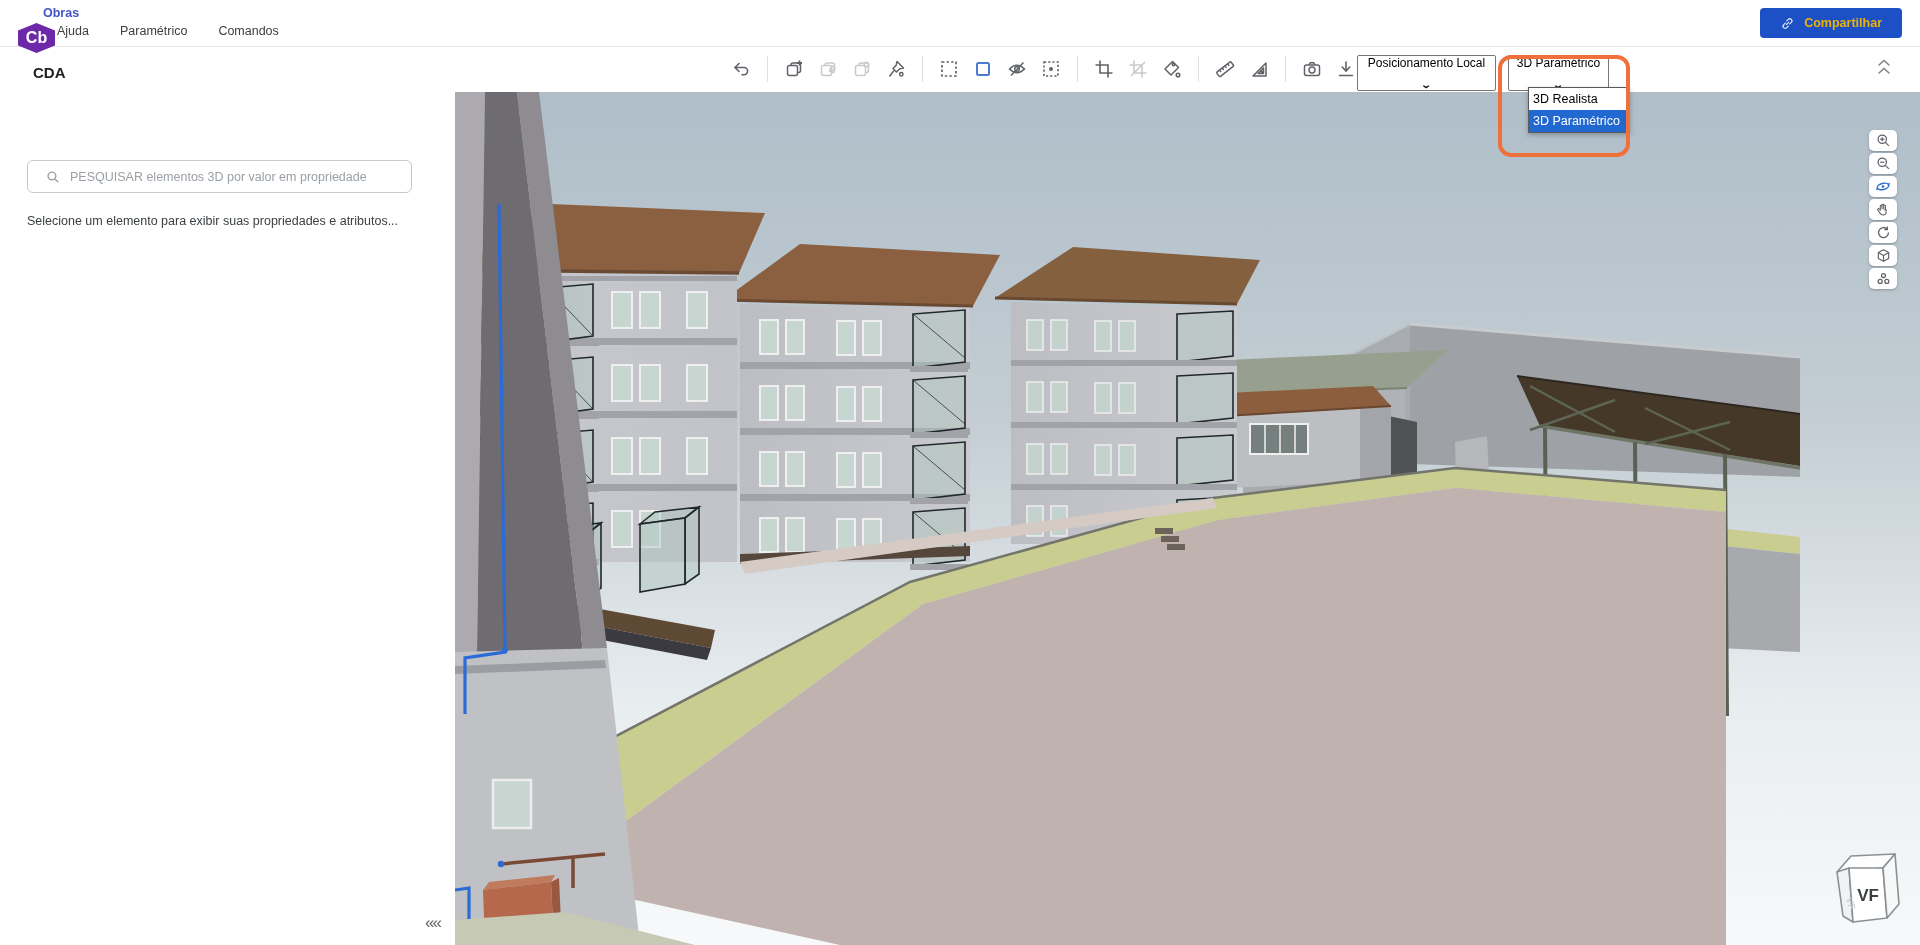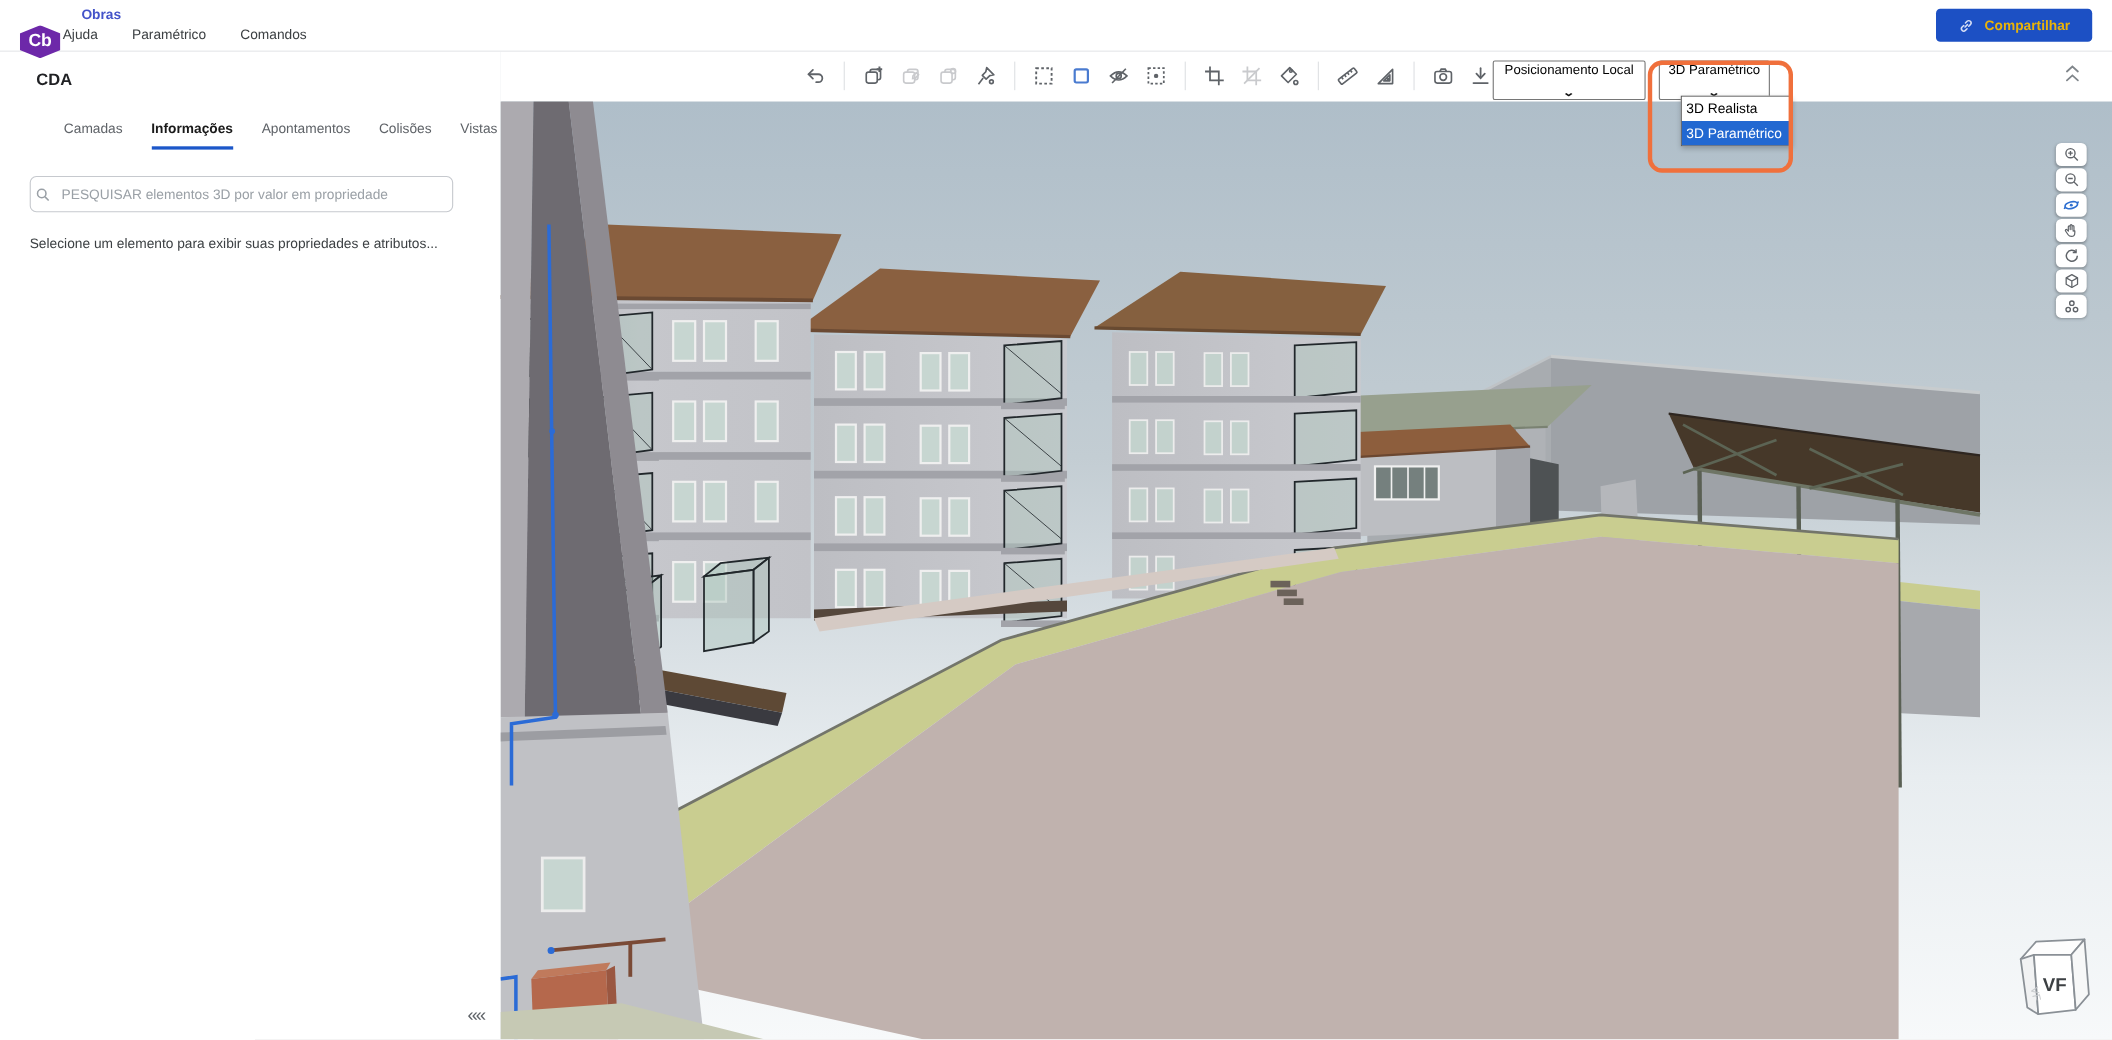--- a/index.html
+++ b/index.html
@@ -5,34 +5,34 @@
   html,body{margin:0;padding:0;background:#e9e9e9;}
   .app{position:relative;width:1920px;height:945px;background:#fff;overflow:hidden;
        font-family:"Liberation Sans",sans-serif;color:#202124;}
   
   .topbar{position:absolute;left:0;top:0;width:1920px;height:46px;background:#fff;
           border-bottom:1px solid #E4E6E9;z-index:30;}
   .logo-hex{position:absolute;left:18px;top:8px;width:37px;height:30px;background:#6D28A9;
             clip-path:polygon(50% 0,100% 25%,100% 75%,50% 100%,0 75%,0 25%);
             display:flex;align-items:center;justify-content:center;
             color:#fff;font-size:16px;font-weight:bold;margin-top:15px;}
-  .brand{position:absolute;left:74px;top:6px;font-size:12.5px;font-weight:bold;color:#4353C9;}
+  .brand{position:absolute;left:43px;top:6px;font-size:12.5px;font-weight:bold;color:#4353C9;}
   .menubar{position:absolute;left:57px;top:24px;display:flex;gap:31px;font-size:12.5px;color:#3C4043;}
   .menubar span{cursor:default;}
   .share-btn{position:absolute;right:18px;top:8px;height:30px;padding:0 20px;background:#1C50C4;
              border:none;border-radius:4px;color:#eab308;font-size:12.5px;font-weight:bold;
              display:flex;align-items:center;gap:9px;font-family:inherit;}
   
   .sidebar{position:absolute;left:0;top:46px;width:439px;height:899px;background:#fff;z-index:20;}
   .sb-title{position:absolute;left:33px;top:18px;font-size:15px;font-weight:bold;color:#202124;}
   .tabs{position:absolute;left:58px;top:64px;display:flex;gap:26px;font-size:12.5px;color:#5F6368;}
   .tab{padding-bottom:9px;cursor:default;}
   .tab.active{color:#1a1a1a;font-weight:bold;border-bottom:3px solid #1C57C9;}
   .searchbox{position:absolute;left:27px;top:114px;width:385px;height:33px;border:1px solid #C6C9CE;
-             border-radius:6px;display:flex;align-items:center;box-sizing:border-box;padding:0 4px;gap:8px;}
+             border-radius:6px;display:flex;align-items:center;box-sizing:border-box;padding:0 18px;gap:8px;}
   .searchbox input{border:none;outline:none;flex:1;font-size:12.5px;font-family:inherit;color:#3C4043;}
   .searchbox input::placeholder{color:#9AA0A6;}
   .empty-msg{position:absolute;left:27px;top:168px;font-size:12.5px;color:#3C4043;}
   .collapse{position:absolute;left:425px;bottom:12px;font-size:17px;color:#5F6368;letter-spacing:-2px;}
   .vdivider{position:absolute;left:455px;top:46px;width:1px;height:46px;background:#E4E6E9;z-index:25;}
   
   .toolbar{position:absolute;left:455px;top:46px;width:1465px;height:46px;background:#fff;z-index:25;}
   .tools{position:absolute;left:276px;top:0;height:46px;display:flex;align-items:center;gap:14px;}
   .tools svg{display:block;}
   .tdiv{width:1px;height:26px;background:#DEE0E3;margin:0 2px;}
@@ -77,27 +77,20 @@
         <path d="M8.5,11.5 L11.5,8.5"></path>
         <path d="M9,6.5 l2,-2 a2.8,2.8 0 0 1 4,4 l-2,2"></path>
         <path d="M11,13.5 l-2,2 a2.8,2.8 0 0 1 -4,-4 l2,-2"></path>
       </svg>
       <span>Compartilhar</span>
     </button>
   </div>
 
   <div class="sidebar">
     <div class="sb-title">CDA</div>
-    <div class="tabs">
-      <div class="tab">Camadas</div>
-      <div class="tab active">Informações</div>
-      <div class="tab">Apontamentos</div>
-      <div class="tab">Colisões</div>
-      <div class="tab">Vistas</div>
-    </div>
     <div class="searchbox">
       <svg width="14" height="14" viewBox="0 0 20 20" fill="none" stroke="#9AA0A6" stroke-width="2">
         <circle cx="8.5" cy="8.5" r="5.5"></circle>
           <line x1="12.8" y1="12.8" x2="17.5" y2="17.5"></line>
       </svg>
       <input type="text" placeholder="PESQUISAR elementos 3D por valor em propriedade" style="">
     </div>
     <div class="empty-msg">Selecione um elemento para exibir suas propriedades e atributos...</div>
     <div class="collapse">««</div>
   </div>

